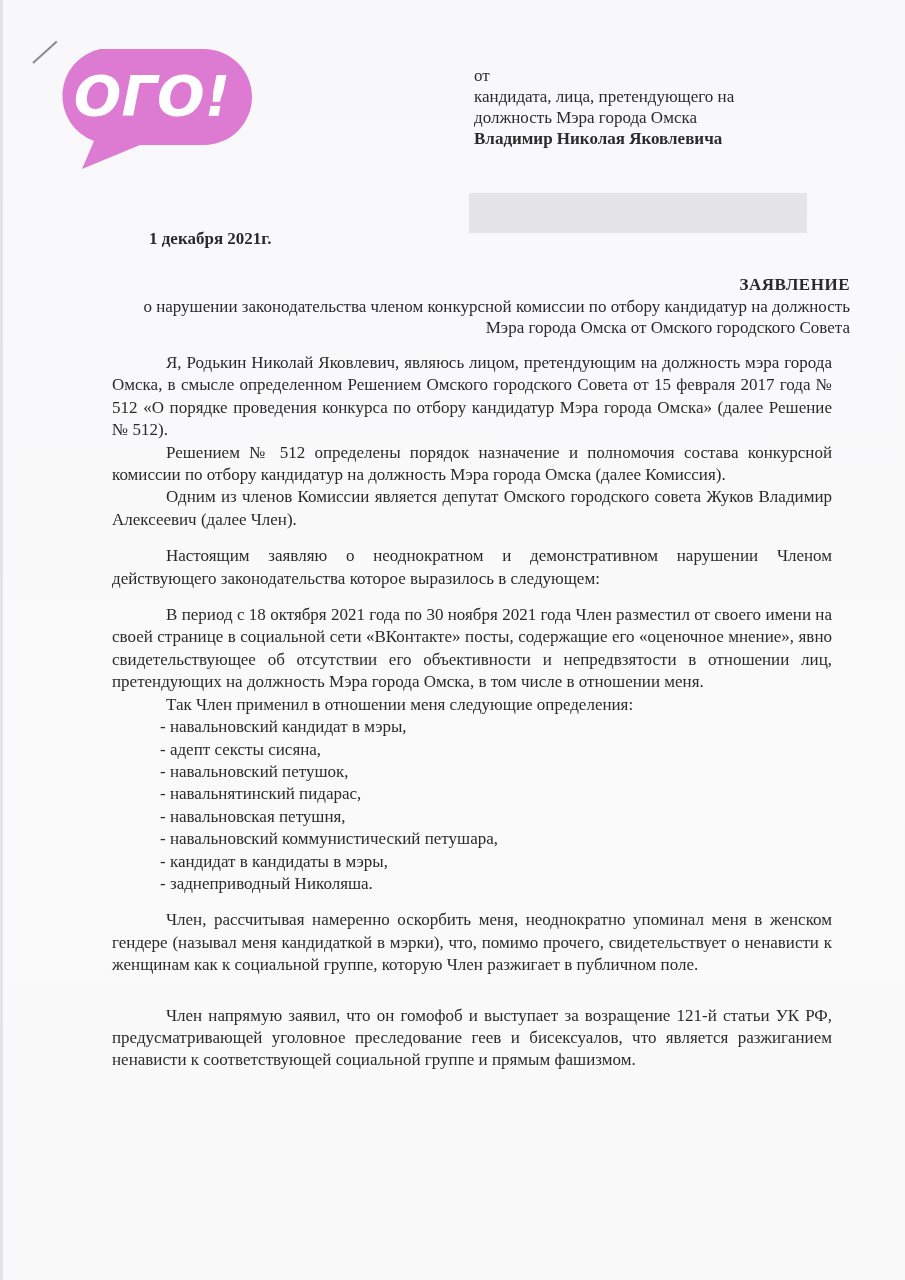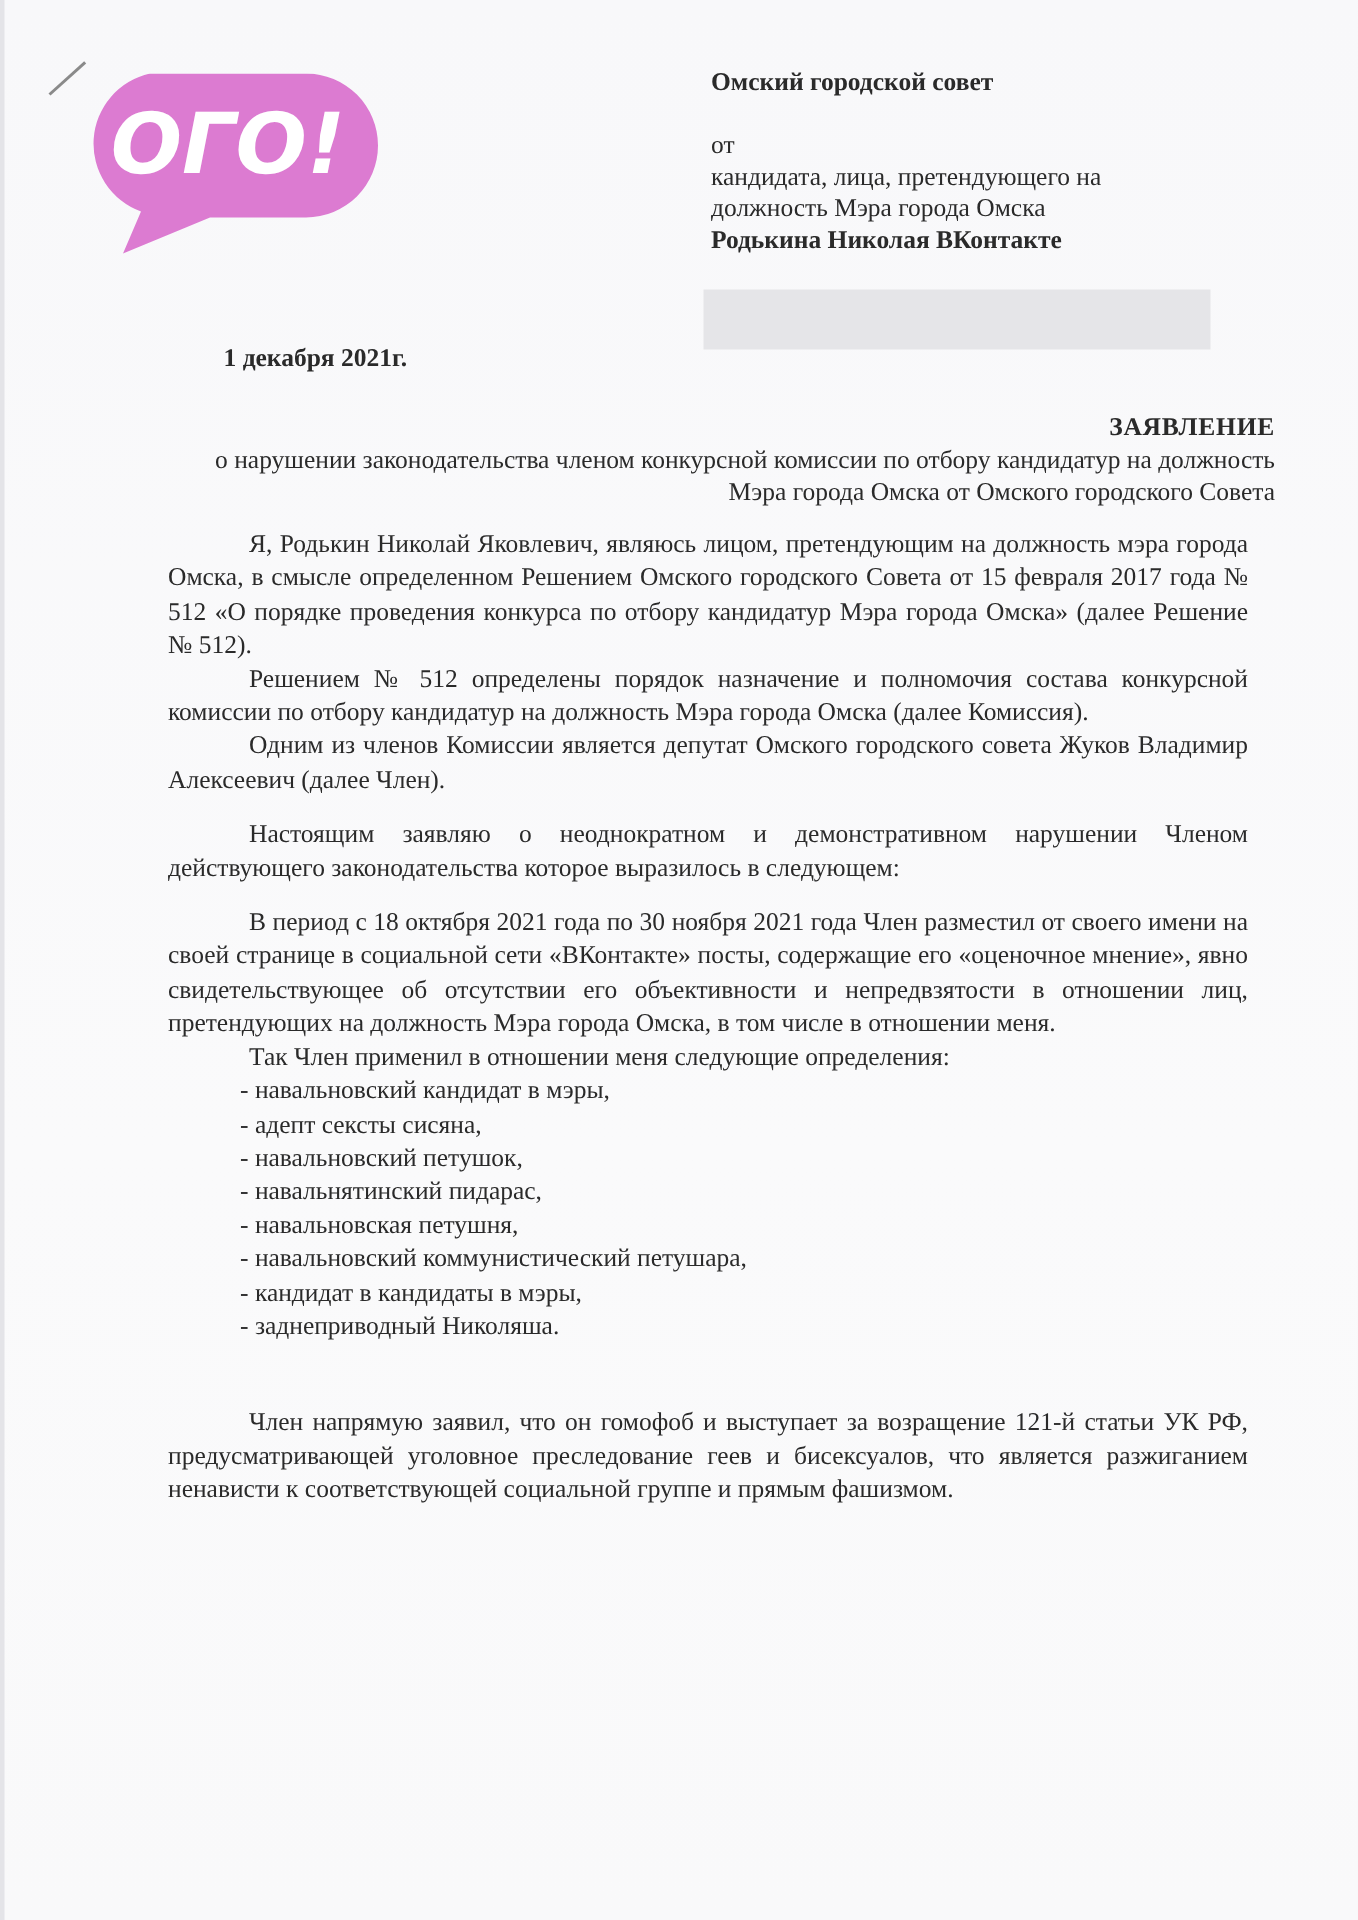--- a/index.html
+++ b/index.html
@@ -67,26 +67,25 @@
   <div class="staple"></div>
 
   <div class="logo">
     <svg viewBox="0 0 200 122">
       <path d="M48 0 H152 A48 48 0 0 1 152 96 H88 L30 120 L42 92 A48 48 0 0 1 48 0 Z" fill="#dc7bd1"></path>
       <text x="100" y="66" text-anchor="middle" font-family="DejaVu Sans, sans-serif" font-weight="bold" font-size="56" fill="#ffffff" font-style="italic">ОГО!</text>
     </svg>
   </div>
 
   <div class="addressee">
-    <div class="bold">Омский городской совет</div>
     <div class="gap"></div>
     <div>от</div>
     <div>кандидата, лица, претендующего на</div>
     <div>должность Мэра города Омска</div>
-    <div class="bold">Родькина Николая ВКонтакте</div>
+    <div class="bold">Владимир Николая Яковлевича</div>
   </div>
   <div class="redacted"></div>
 
   <div class="date">1 декабря 2021г.</div>
 
   <div class="title-block">
     <div class="heading">ЗАЯВЛЕНИЕ</div>
     <div>о нарушении законодательства членом конкурсной комиссии по отбору кандидатур на должность Мэра города Омска от Омского городского Совета</div>
   </div>
 
@@ -103,16 +102,17 @@
       <li>навальновский кандидат в мэры,</li>
       <li>адепт сексты сисяна,</li>
       <li>навальновский петушок,</li>
       <li>навальнятинский пидарас,</li>
       <li>навальновская петушня,</li>
       <li>навальновский коммунистический петушара,</li>
       <li>кандидат в кандидаты в мэры,</li>
       <li>заднеприводный Николяша.</li>
     </ul>
     <div class="sp"></div>
+    <p>Член, рассчитывая намеренно оскорбить меня, неоднократно упоминал меня в женском гендере (называл меня кандидаткой в мэрки), что, помимо прочего, свидетельствует о ненависти к женщинам как к социальной группе, которую Член разжигает в публичном поле.</p>
     <div class="sp2"></div>
     <p>Член напрямую заявил, что он гомофоб и выступает за возращение 121-й статьи УК РФ, предусматривающей уголовное преследование геев и бисексуалов, что является разжиганием ненависти к соответствующей социальной группе и прямым фашизмом.</p>
   </div>
 </div>
 
 </body></html>

